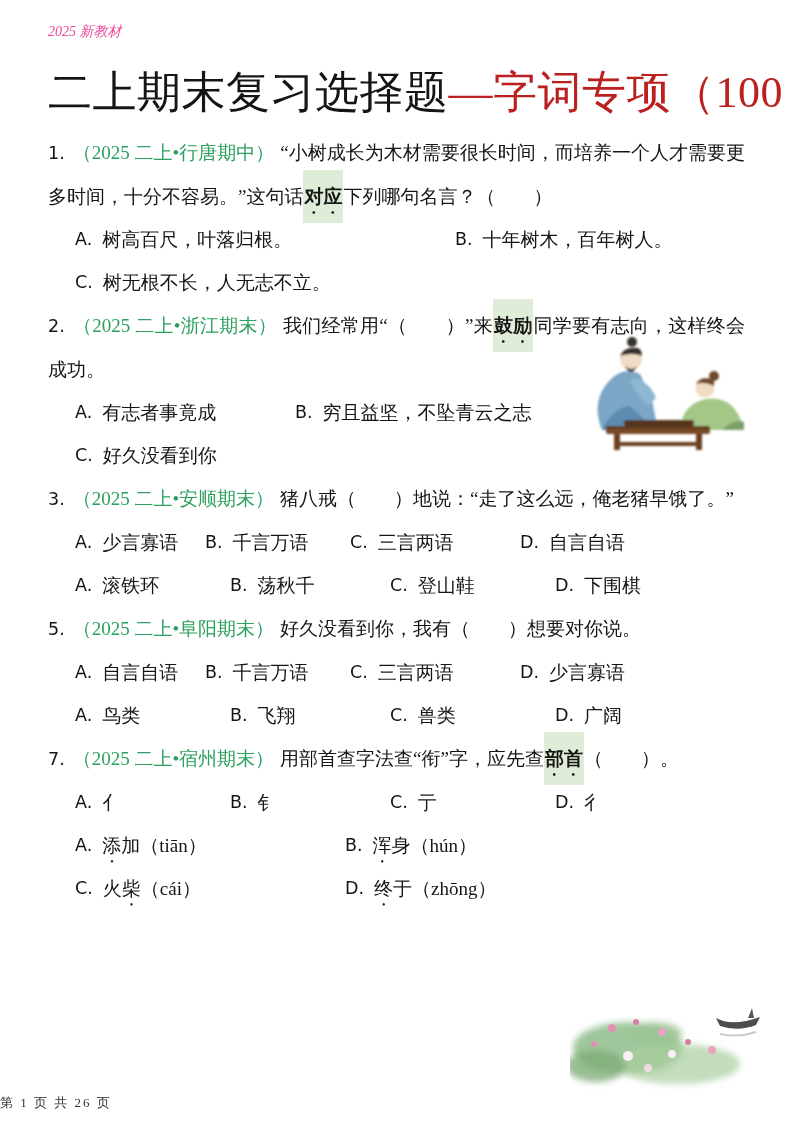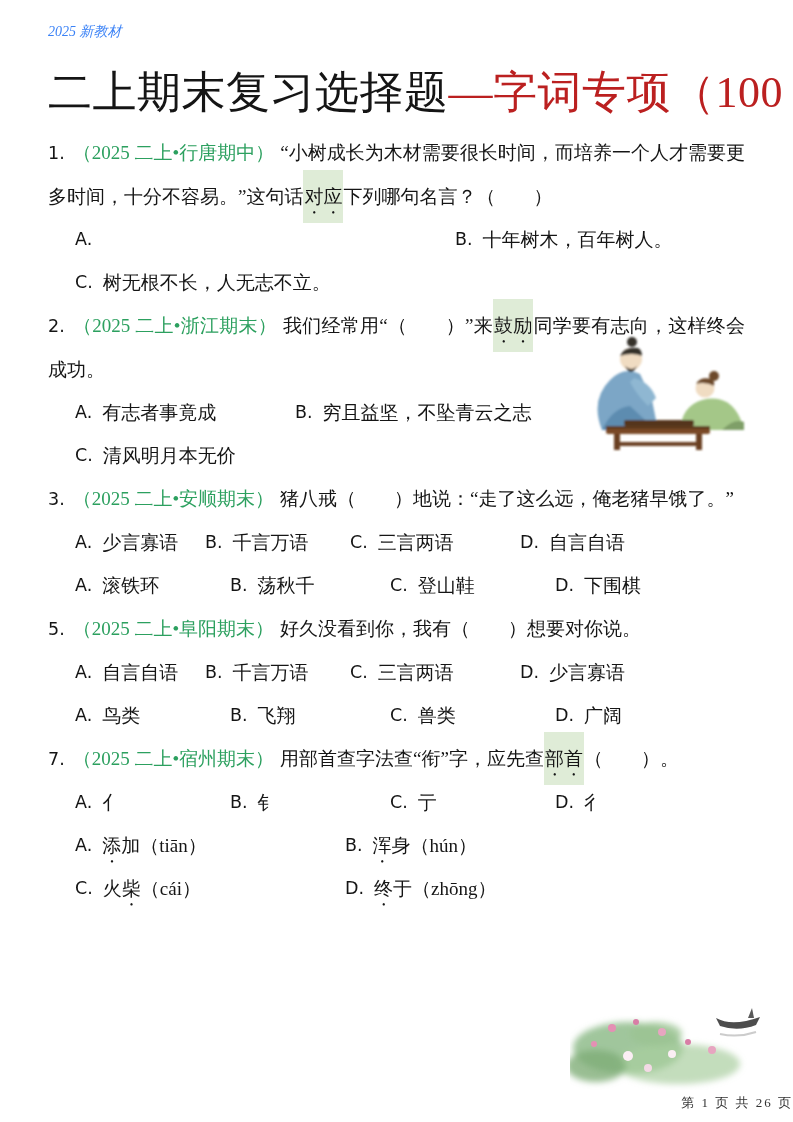--- a/index.html
+++ b/index.html
@@ -1,54 +1,55 @@
 <!DOCTYPE html>
 <html><head>
 <meta charset="utf-8">
 <style>
   html,body{margin:0;padding:0;background:#ffffff;}
   .page{position:relative;width:793px;height:1122px;margin:0 auto;background:#fff;
         box-sizing:border-box;padding:22px 48px 0 48px;overflow:hidden;
         font-family:"Liberation Serif",serif;color:#151515;}
-  .edition{font-size:14px;font-style:italic;color:#3b82f6;line-height:20px;}
+  .edition{font-size:14px;font-style:italic;color:#ec4899;line-height:20px;}
   .title{margin:22px 0 10px 0;font-size:44px;font-weight:400;line-height:1.3;
          letter-spacing:.5px;white-space:nowrap;}
   .title .red{color:#bb2020;}
   .qp{margin:0;font-size:19px;line-height:43px;text-align:justify;}
   .qnum{font-family:"DejaVu Sans",sans-serif;font-size:17.5px;margin-right:8px;}
   .cite{color:#2ca05f;margin-right:6px;margin-top:34px;}
-  .hl{background:#dfecd7;padding:16px 1px;}
+  .hl{background:#dfecd7;padding:16px 1px;font-weight:bold;}
   .emdot{-webkit-text-emphasis:filled dot;-webkit-text-emphasis-position:under right;
          text-emphasis:filled dot;text-emphasis-position:under right;}
   .opts{display:flex;padding-left:27px;font-size:19px;line-height:43px;}
   .opt{display:flex;}
   .okey{font-family:"DejaVu Sans",sans-serif;font-size:17.5px;margin-right:10px;}
   .otext{display:inline;}
   .w130{width:130px}.w145{width:145px}.w155{width:155px}.w160{width:160px}
   .w165{width:165px}.w170{width:170px}.w220{width:220px}.w270{width:270px}.w380{width:380px}
   .illus{position:absolute;pointer-events:none;}
   .illus-scholar{left:572px;top:330px;}
   .illus-lotus{left:570px;top:982px;}
-  .footer{position:absolute;left:0;right:0;bottom:10px;text-align:right;
+  .footer{position:absolute;left:0;right:0;bottom:10px;text-align:left;
           font-size:13px;color:#333;letter-spacing:2px;}
 </style>
 </head>
 <body>
 
 <div class="page">
 
   <div class="edition">2025 新教材</div>
 
   <h1 class="title"><span>二上期末复习选择题</span><span class="red">—字词专项（100 道）</span></h1>
 
   <section>
     <p class="qp"><span class="qnum">1.</span><span class="cite">（2025 二上•行唐期中）</span><span>“小树成长为木材需要很长时间，而培养一个人才需要更多时间，十分不容易。”这句话</span><span class="hl emdot">对应</span><span>下列哪句名言？（　　）</span></p>
     <div class="opts">
       <span class="opt w380">
           <span class="okey">A.</span>
+          <span class="otext">树高百尺，叶落归根。</span>
         </span>
       <span class="opt">
           <span class="okey">B.</span>
           <span class="otext">十年树木，百年树人。</span>
         </span>
     </div>
     <div class="opts">
       <span class="opt">
           <span class="okey">C.</span>
           <span class="otext">树无根不长，人无志不立。</span>
@@ -64,21 +65,21 @@
           <span class="otext">有志者事竟成</span>
         </span>
       <span class="opt">
           <span class="okey">B.</span>
           <span class="otext">穷且益坚，不坠青云之志</span>
         </span>
     </div>
     <div class="opts">
       <span class="opt">
           <span class="okey">C.</span>
-          <span class="otext">清风明月本无价</span>
+          <span class="otext">好久没看到你</span>
         </span>
     </div>
   </section>
 
   <section>
     <p class="qp"><span class="qnum">3.</span><span class="cite">（2025 二上•安顺期末）</span><span>猪八戒（　　）地说：“走了这么远，俺老猪早饿了。”</span></p>
     <div class="opts">
       <span class="opt w130">
           <span class="okey">A.</span>
           <span class="otext">少言寡语</span>

